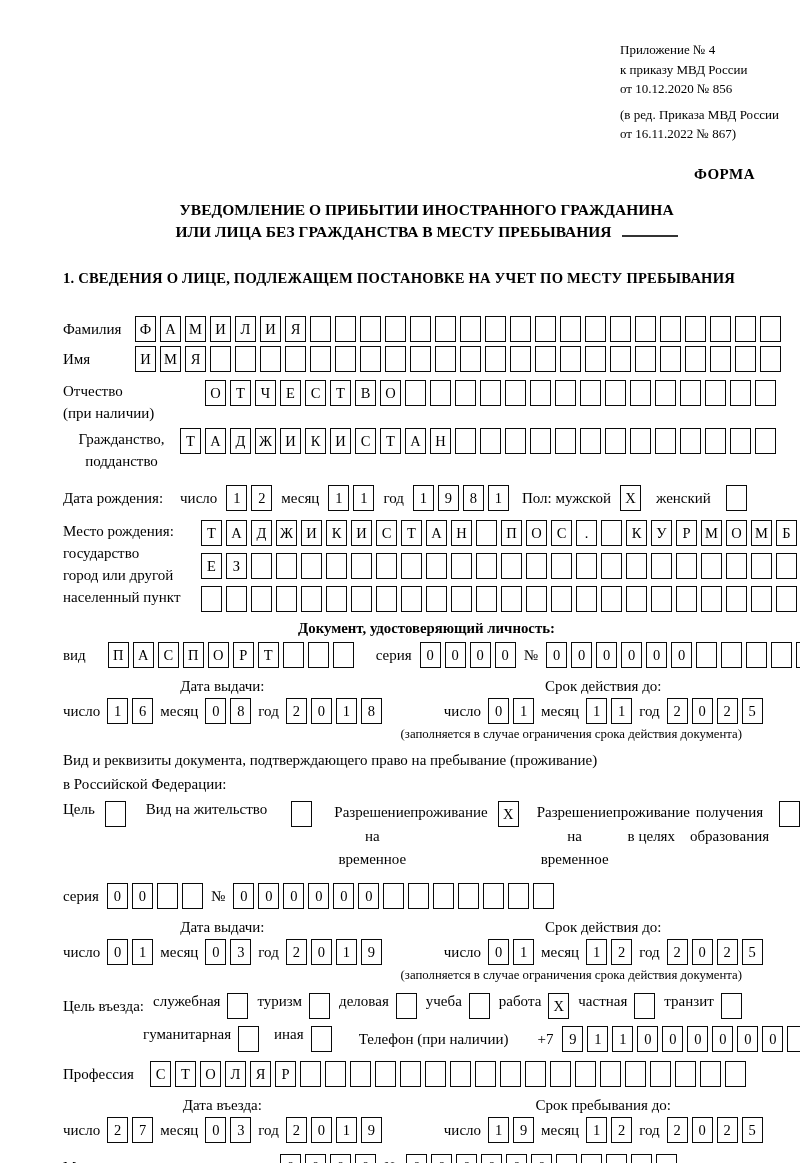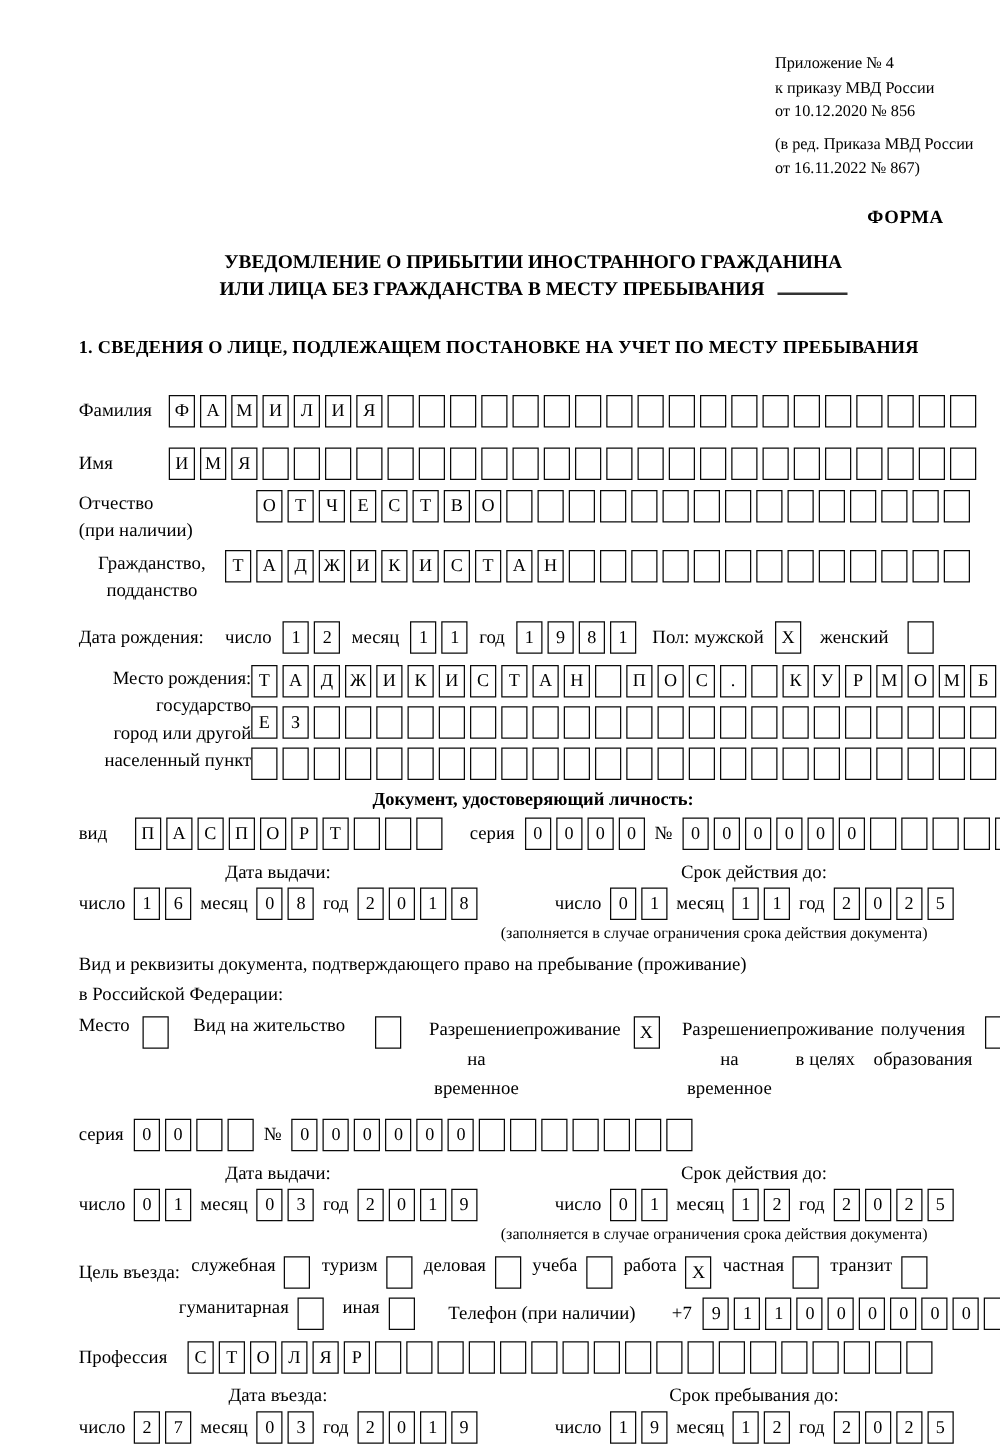--- a/index.html
+++ b/index.html
@@ -22,21 +22,21 @@
 
   .row { display:flex; align-items:center; }
   .align-top { align-items:flex-start; }
   .col { display:flex; flex-direction:column; }
 
   .lbl { font-size:15px; white-space:nowrap; }
   .lbl-block { display:flex; flex-direction:column; font-size:15px; line-height:22px; flex:none; }
   .w72 { width:72px; flex:none; }
   .w117 { width:117px;text-align:center; }
   .w142 { width:142px; }
-  .w138 { width:138px;text-align:right; }
+  .w138 { width:138px; }
   .w87 { width:87px; flex:none; }
 
   .cells { display:flex; gap:4px; flex:none; }
   .cell {
     flex:none; width:21px; height:26px; border:1.8px solid #0a0a0a;
     display:flex; align-items:center; justify-content:center;
     font-size:14.5px; background:#fff;
   }
   .cellrows { gap:7px; }
 
@@ -103,21 +103,21 @@
         <span class="cell"></span>
         <span class="cell"></span>
         <span class="cell"></span>
         <span class="cell"></span>
         <span class="cell"></span>
         <span class="cell"></span>
         <span class="cell"></span>
       </span>
   </div>
 
-  <div class="row" style="margin-top:16px">
+  <div class="row" style="margin-top:4px">
     <span class="lbl w72">Имя</span>
     <span class="cells">
         <span class="cell">И</span>
         <span class="cell">М</span>
         <span class="cell">Я</span>
         <span class="cell"></span>
         <span class="cell"></span>
         <span class="cell"></span>
         <span class="cell"></span>
         <span class="cell"></span>
@@ -406,21 +406,21 @@
       </div>
     </div>
   </div>
   <div class="note-right">(заполняется в случае ограничения срока действия документа)</div>
 
   <div class="lbl" style="margin-top:10px">Вид и реквизиты документа, подтверждающего право на пребывание (проживание)</div>
   <div class="lbl" style="margin-top:7px">в Российской Федерации:</div>
 
   <div class="row align-top" style="margin-top:8px; gap:14px">
     <span class="opt">
-      <span class="lbl">Место</span>
+      <span class="lbl">Цель</span>
       <span class="cell"></span>
     </span>
     <span class="opt" style="margin-left:6px">
       <span class="lbl">Вид на жительство</span>
       <span class="cell" style="margin-left:14px"></span>
     </span>
     <span class="opt" style="margin-left:8px">
       <span class="opt-lines">
         <span>Разрешение на временное</span>
         <span>проживание</span>

